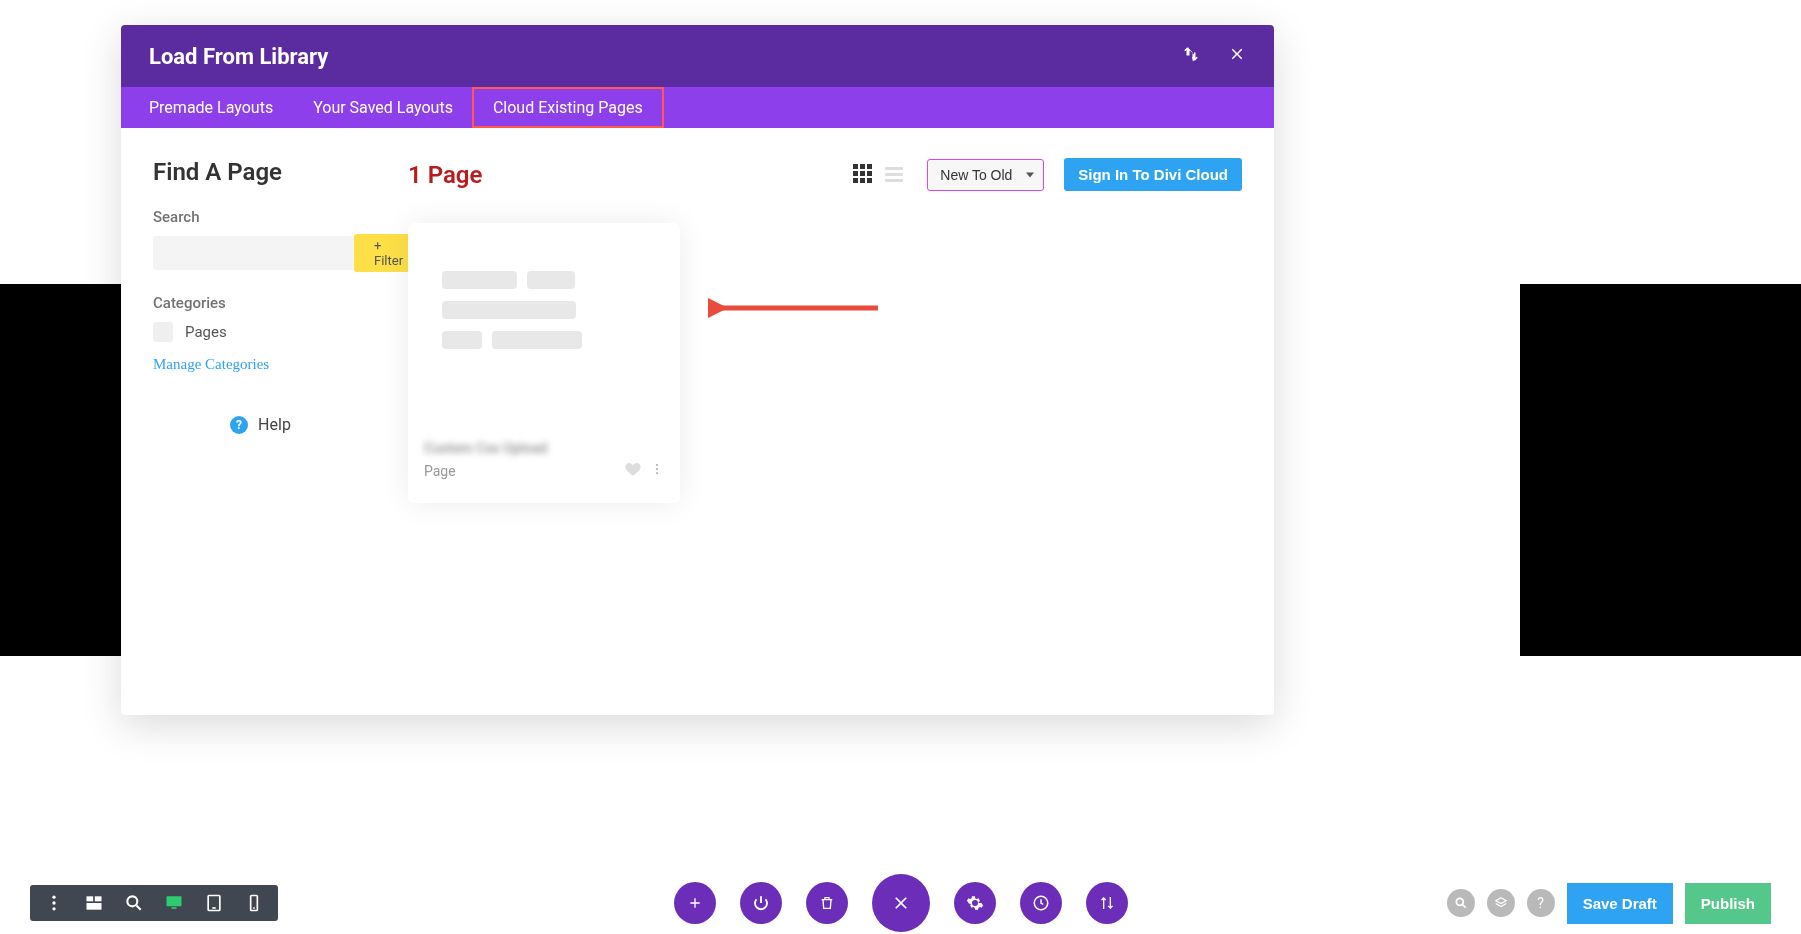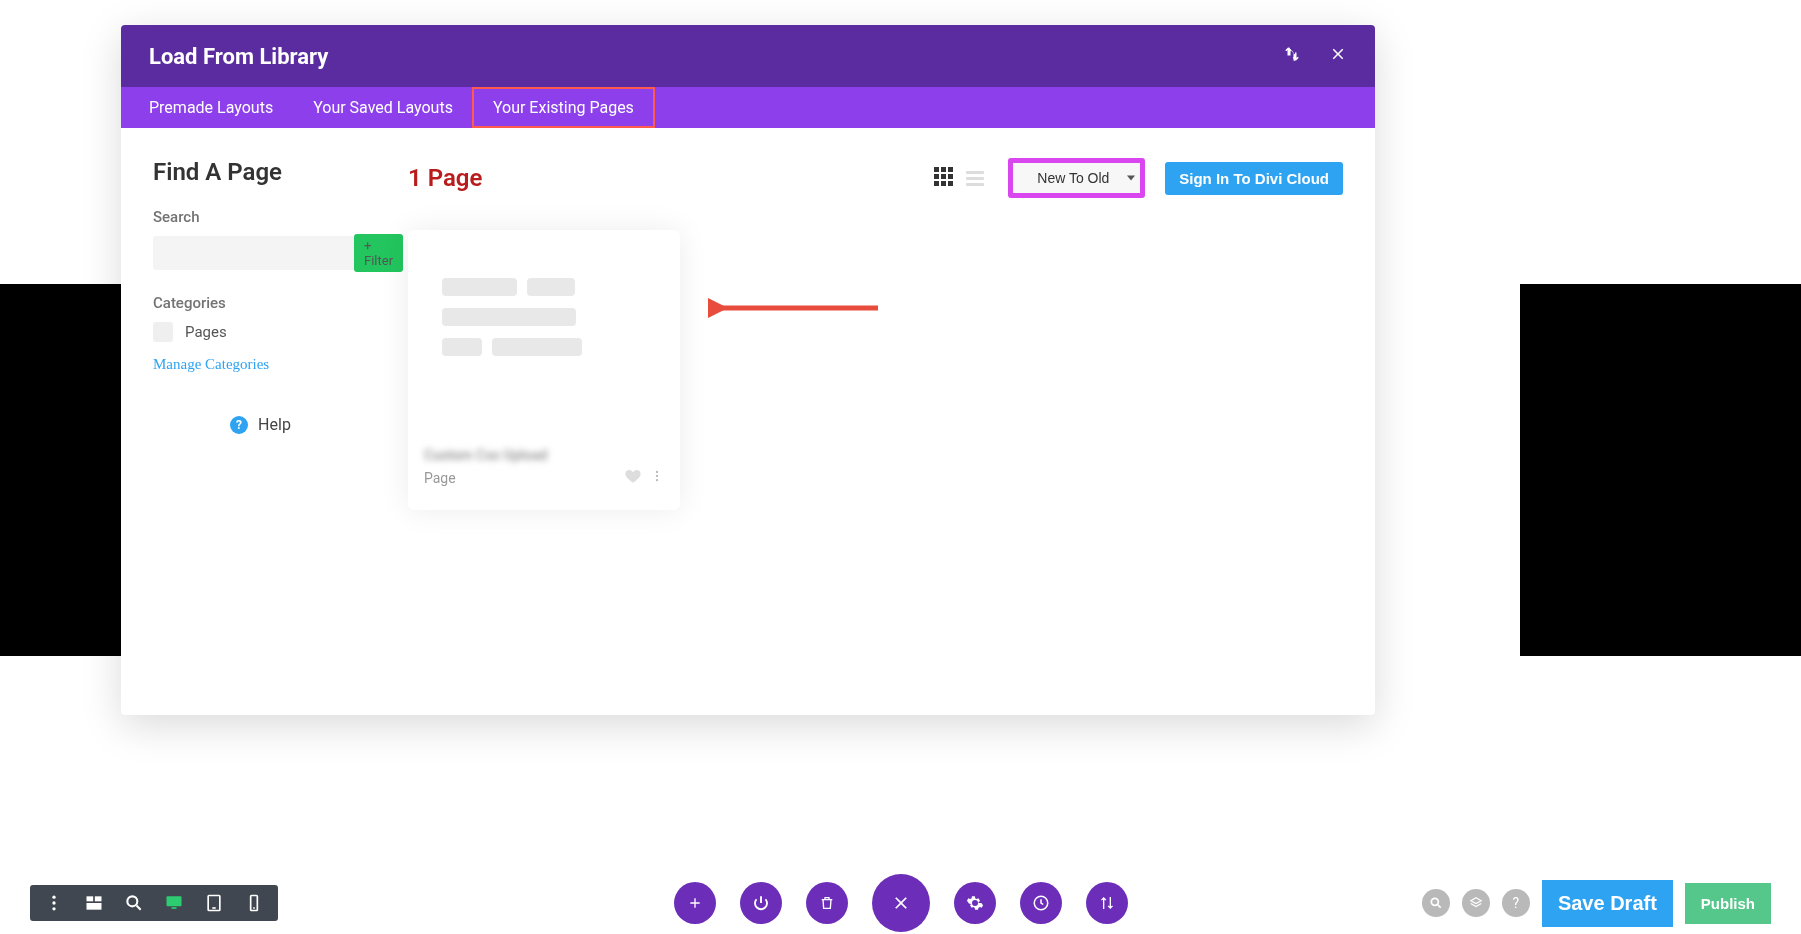--- a/index.html
+++ b/index.html
@@ -1,51 +1,51 @@
 <!DOCTYPE html>
 <html><head>
 <meta charset="utf-8">
 <style>
   * { box-sizing: border-box; margin: 0; padding: 0; }
   body { font-family: -apple-system, BlinkMacSystemFont, "Segoe UI", Roboto, Helvetica, Arial, sans-serif; background: #fff; width: 1801px; height: 934px; overflow: hidden; position: relative; }
   .bg-black-band { position: absolute; top: 284px; left: 0; width: 128px; height: 372px; background: #000; }
   .bg-black-band.right { left: auto; right: 0; width: 281px; }
-  .modal { position: absolute; left: 121px; top: 25px; width: 1254px; height: 690px; background: #fff; border-radius: 4px; overflow: hidden; z-index: 10; box-shadow: 0 10px 40px rgba(0,0,0,0.15); }
+  .modal { position: absolute; left: 121px; top: 25px; width: 1153px; height: 690px; background: #fff; border-radius: 4px; overflow: hidden; z-index: 10; box-shadow: 0 10px 40px rgba(0,0,0,0.15); }
   .modal-header { background: #5a2ca0; height: 62px; color: #fff; display: flex; align-items: center; justify-content: space-between; padding: 0 28px; }
   .modal-title { font-size: 22px; font-weight: 700; }
   .modal-header-icons { display: flex; gap: 28px; align-items: center; }
   .modal-header-icons svg { width: 18px; height: 18px; cursor: pointer; }
   .tabs { background: #8c3fea; height: 41px; display: flex; align-items: center; padding: 0 8px; }
   .tab { color: #fff; font-size: 16px; font-weight: 400; padding: 10px 20px; cursor: pointer; }
   .tab.active { outline: 2px solid #ff5a4d; outline-offset: -1px; }
   .modal-body { padding: 30px 32px; display: flex; gap: 40px; height: calc(100% - 103px); }
   .sidebar { width: 215px; flex: 0 0 215px; }
   .sidebar-title { font-size: 24px; font-weight: 600; color: #333; margin-bottom: 22px; }
   .label { font-size: 15px; color: #737373; font-weight: 500; margin-bottom: 10px; }
   .search-row { display: flex; align-items: center; background: #f4f4f4; border-radius: 3px; height: 34px; margin-bottom: 24px; }
   .search-input { flex: 1; border: none; background: transparent; padding: 0 10px; font-size: 14px; outline: none; }
-  .filter-btn { background: #22c55e; border-radius: 3px; padding: 4px 10px; font-size: 13px; color: #555; cursor: pointer; margin-right: 12px; }
+  .filter-btn { background: #fde047; border-radius: 3px; padding: 4px 20px; font-size: 13px; color: #555; cursor: pointer; margin-right: 12px; }
   .cat-row { display: flex; align-items: center; gap: 12px; margin-bottom: 14px; }
   .cat-check { width: 20px; height: 20px; border-radius: 3px; background: #efefef; }
   .cat-name { font-size: 15px; color: #555; }
   .manage-link { color: #2ea3f2; font-size: 15px; cursor: pointer; font-family: Liberation Serif, serif; }
   .help-row { display: flex; align-items: center; gap: 10px; margin-top: 42px; justify-content: center; }
   .help-icon { width: 18px; height: 18px; background: #2ea3f2; color: #fff; border-radius: 50%; display: flex; align-items: center; justify-content: center; font-size: 12px; font-weight: 700; }
   .help-text { font-size: 16px; color: #444; }
   .main { flex: 1; position: relative; }
   .main-header { display: flex; justify-content: space-between; align-items: center; margin-bottom: 32px; }
   .page-count { font-size: 24px; font-weight: 600; color: #b91c1c; }
   .toolbar { display: flex; align-items: center; gap: 20px; }
   .view-toggle { display: flex; gap: 10px; }
   .grid-icon, .list-icon { width: 22px; height: 22px; cursor: pointer; }
   .grid-icon { display: grid; grid-template-columns: repeat(3, 5px); grid-template-rows: repeat(3, 5px); gap: 2px; }
   .grid-icon span { background: #333; }
   .list-icon { display: flex; flex-direction: column; gap: 3px; justify-content: center; }
   .list-icon span { height: 3px; background: #ddd; width: 18px; border-radius: 1px; }
-  .sort-select { border: 5px solid #d946ef; background: #f7f7f7; border-radius: 3px; padding: 7px 30px 7px 24px; font-size: 14px; color: #333; cursor: pointer; appearance: none; position: relative; }
+  .sort-select { border: 1px solid #d946ef; background: #f7f7f7; border-radius: 3px; padding: 7px 30px 7px 12px; font-size: 14px; color: #333; cursor: pointer; appearance: none; position: relative; }
   .sort-wrap { position: relative; }
   .sort-wrap::after { content: ''; position: absolute; right: 10px; top: 50%; transform: translateY(-50%); border-left: 4px solid transparent; border-right: 4px solid transparent; border-top: 5px solid #555; pointer-events: none; }
   .signin-btn { background: #2ea3f2; color: #fff; font-weight: 600; border-radius: 3px; padding: 8px 14px; font-size: 15px; border: none; cursor: pointer; }
   .card { width: 272px; height: 280px; background: #fff; border-radius: 6px; box-shadow: 0 0 30px rgba(0,0,0,0.08); overflow: hidden; position: relative; }
   .card-thumb { height: 205px; padding: 48px 34px; }
   .sk-row { display: flex; gap: 10px; margin-bottom: 12px; }
   .sk { background: #e8e8e8; border-radius: 4px; height: 18px; }
   .card-foot { padding: 12px 16px; display: flex; flex-direction: column; gap: 4px; }
   .card-title-blur { font-size: 14px; font-weight: 600; color: #999; filter: blur(3px); }
   .card-sub-row { display: flex; justify-content: space-between; align-items: center; }
@@ -55,21 +55,21 @@
   .bottombar { position: absolute; bottom: 0; left: 0; right: 0; height: 62px; display: flex; align-items: center; padding: 0 30px; justify-content: space-between; z-index: 5; }
   .bb-left { background: #414750; border-radius: 3px; padding: 8px 14px; display: flex; gap: 20px; align-items: center; }
   .bb-left svg, .bb-left .ico { width: 20px; height: 20px; }
   .bb-left .ico { display: flex; align-items: center; justify-content: center; color: #fff; cursor: pointer; }
   .bb-left .ico.active { color: #2ecc71; }
   .bb-center { display: flex; gap: 24px; align-items: center; position: absolute; left: 50%; transform: translateX(-50%); }
   .purple-btn { width: 42px; height: 42px; border-radius: 50%; background: #6c2eb9; display: flex; align-items: center; justify-content: center; cursor: pointer; color: #fff; }
   .purple-btn.big { width: 58px; height: 58px; }
   .bb-right { display: flex; gap: 12px; align-items: center; }
   .bb-right .round { width: 28px; height: 28px; border-radius: 50%; background: #b9b9b9; color: #fff; display: flex; align-items: center; justify-content: center; font-size: 14px; cursor: pointer; }
-  .save-draft { background: #2ea3f2; color: #fff; font-weight: 600; padding: 12px 16px; border: none; font-size: 20px; cursor: pointer; }
+  .save-draft { background: #2ea3f2; color: #fff; font-weight: 600; padding: 12px 16px; border: none; font-size: 15px; cursor: pointer; }
   .publish { background: #55c78a; color: #fff; font-weight: 600; padding: 12px 16px; border: none; font-size: 15px; cursor: pointer; }
   .bottombar-notch { position: absolute; bottom: 58px; left: 50%; transform: translateX(-50%); width: 60px; height: 14px; background: #fff; border-radius: 50% 50% 0 0 / 100% 100% 0 0; z-index: 4; }
 </style>
 </head>
 <body>
 
 <div class="bg-black-band"></div>
 <div class="bg-black-band right"></div>
 
 <div class="modal">
@@ -85,21 +85,21 @@
       <span>
         <svg viewBox="0 0 24 24" fill="#fff">
             <path d="M19 6.4L17.6 5 12 10.6 6.4 5 5 6.4 10.6 12 5 17.6 6.4 19 12 13.4 17.6 19 19 17.6 13.4 12z"></path>
           </svg>
       </span>
     </div>
   </div>
   <div class="tabs">
     <div class="tab">Premade Layouts</div>
     <div class="tab">Your Saved Layouts</div>
-    <div class="tab active">Your Existing Pages</div>
+    <div class="tab active">Cloud Existing Pages</div>
   </div>
   <div class="modal-body">
     <div class="sidebar">
       <div class="sidebar-title">Find A Page</div>
       <div class="label">Search</div>
       <div class="search-row">
         <input class="search-input" placeholder="" style="">
         <span class="filter-btn">+ Filter</span>
       </div>
       <div class="label">Categories</div>

